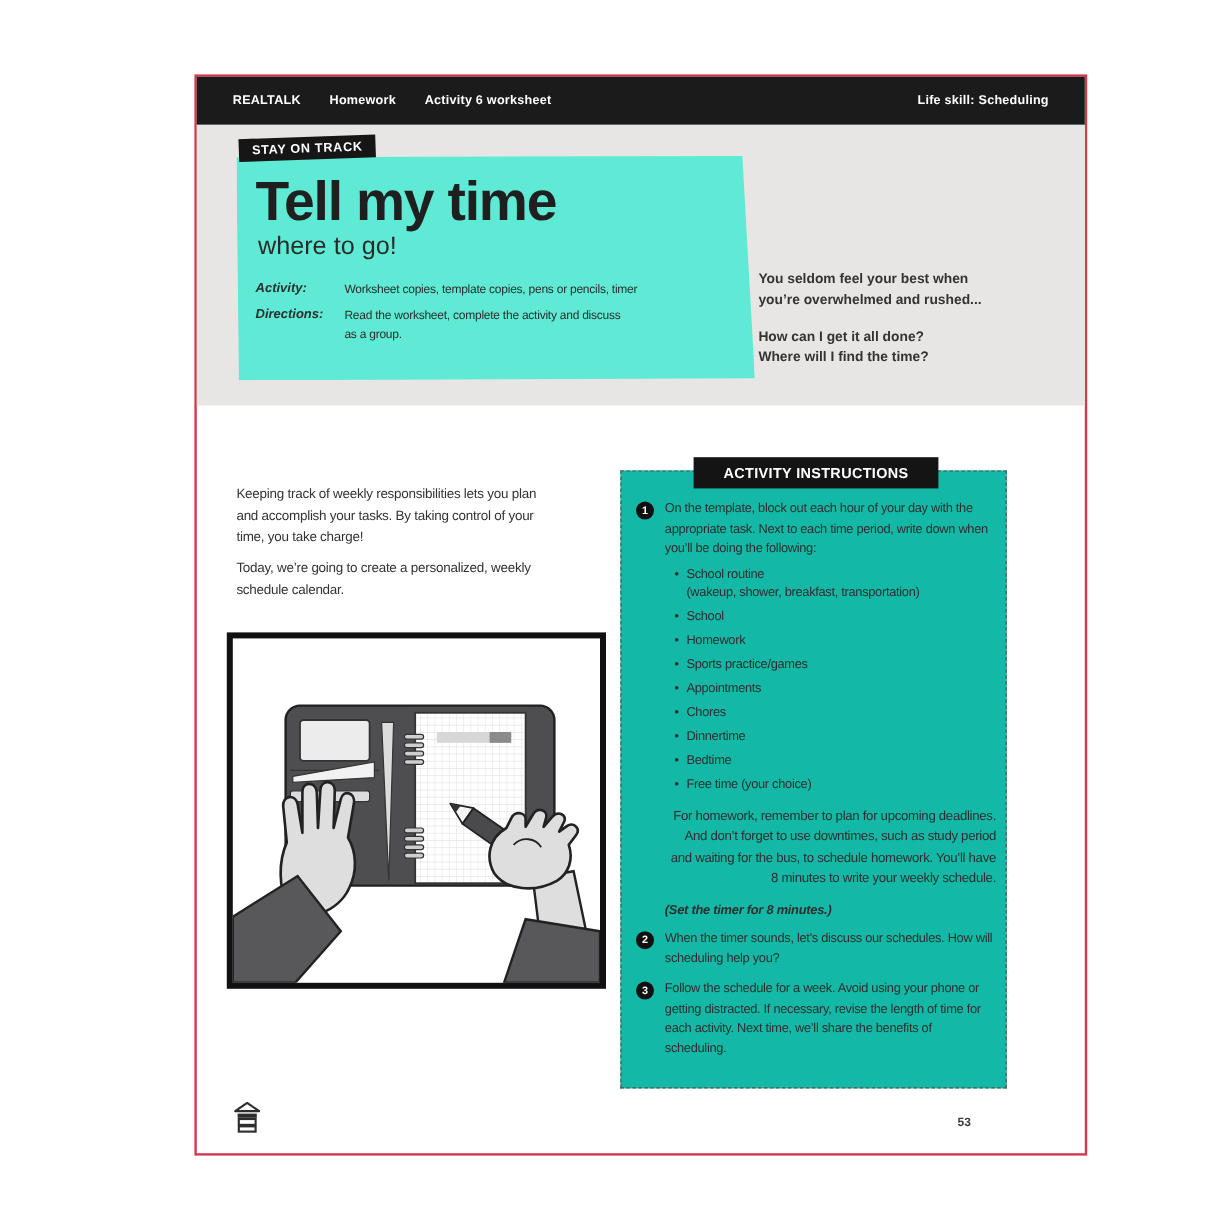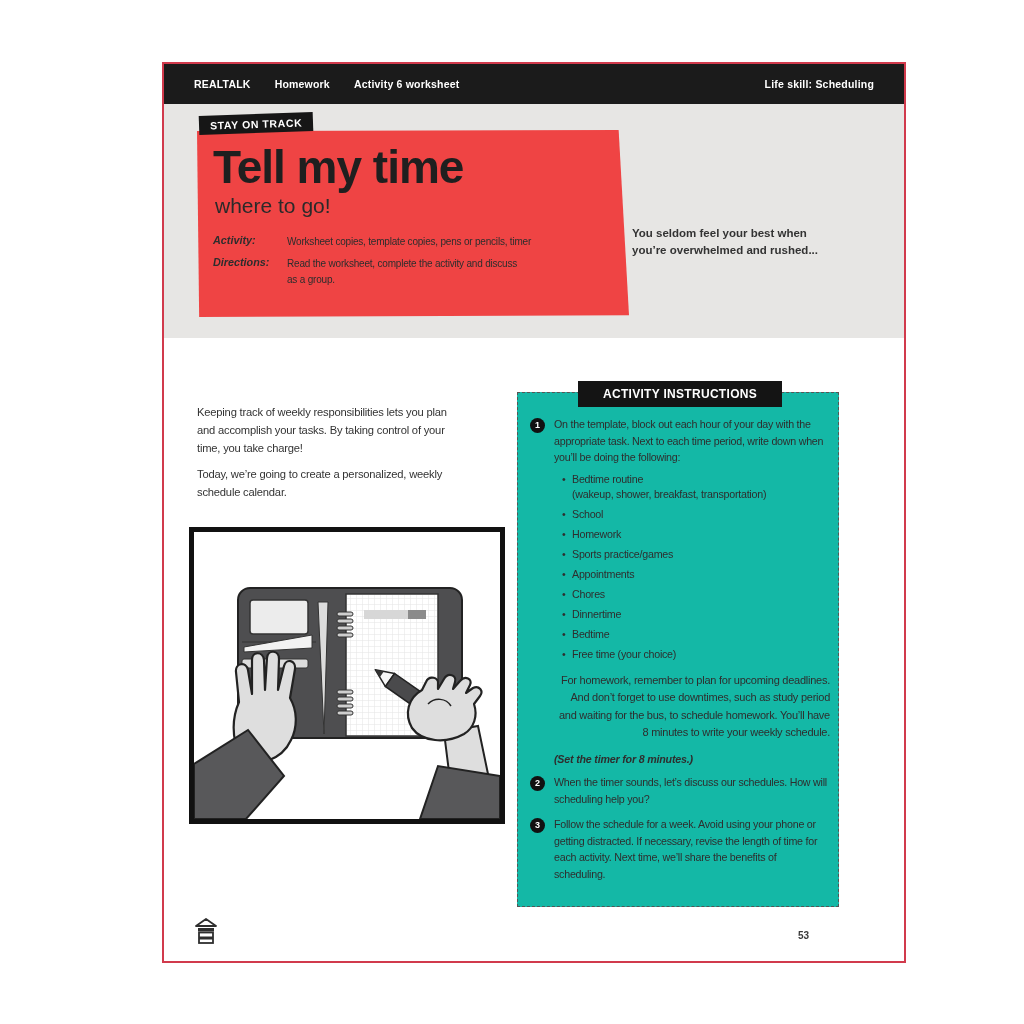--- a/index.html
+++ b/index.html
@@ -26,21 +26,21 @@
     position: absolute; left: 0; top: 40px; right: 0; height: 234px;
     background: #e7e6e4;
   }
   .badge {
     position: absolute; left: 35px; top: 10px; z-index: 3;
     background: #161616; color: #fff; font-size: 10.5px; font-weight: bold;
     letter-spacing: .6px; padding: 4px 11px 3px; transform: rotate(-2deg);
   }
   .title-card {
     position: absolute; left: 33px; top: 26px; width: 432px; height: 187px;
-    background: #ef4444; padding: 14px 14px 0 16px;
+    background: #5eead4; padding: 14px 14px 0 16px;
     clip-path: polygon(0 0.6%, 97.6% 0, 100% 99%, 0.5% 100%);
   }
   .title-card h1 {
     font-size: 46px; font-weight: bold; letter-spacing: -1px; color: #1f1f1f;
     line-height: 1.02;
   }
   .title-card h2 {
     font-size: 21px; font-weight: 400; color: #2a2a2a; margin: 3px 0 16px 2px;
   }
   .meta-row { display: flex; margin-bottom: 7px; }
@@ -143,20 +143,22 @@
       </div>
       <div class="meta-row">
         <div class="meta-label">Directions:</div>
         <div class="meta-value">Read the worksheet, complete the activity and discuss
 as a group.</div>
       </div>
     </div>
     <div class="hero-aside">
       <p>You seldom feel your best when
 you’re overwhelmed and rushed...</p>
+      <p>How can I get it all done?
+Where will I find the time?</p>
     </div>
   </section>
 
   <p class="intro-p intro-p1">Keeping track of weekly responsibilities lets you plan
 and accomplish your tasks. By taking control of your
 time, you take charge!</p>
   <p class="intro-p intro-p2">Today, we’re going to create a personalized, weekly
 schedule calendar.</p>
 
   <div class="illustration-frame">
@@ -212,21 +214,21 @@
 
   <div class="instructions-box">
     <div class="ai-header">ACTIVITY INSTRUCTIONS</div>
 
     <div class="step">
       <div class="step-num">1</div>
       <div class="step-text">On the template, block out each hour of your day with the appropriate task. Next to each time period, write down when you’ll be doing the following:</div>
     </div>
 
     <ul class="bullets">
-      <li><span>Bedtime routine</span><div class="bullet-sub">(wakeup, shower, breakfast, transportation)</div></li>
+      <li><span>School routine</span><div class="bullet-sub">(wakeup, shower, breakfast, transportation)</div></li>
       <li><span>School</span></li>
       <li><span>Homework</span></li>
       <li><span>Sports practice/games</span></li>
       <li><span>Appointments</span></li>
       <li><span>Chores</span></li>
       <li><span>Dinnertime</span></li>
       <li><span>Bedtime</span></li>
       <li><span>Free time (your choice)</span></li>
     </ul>
 

